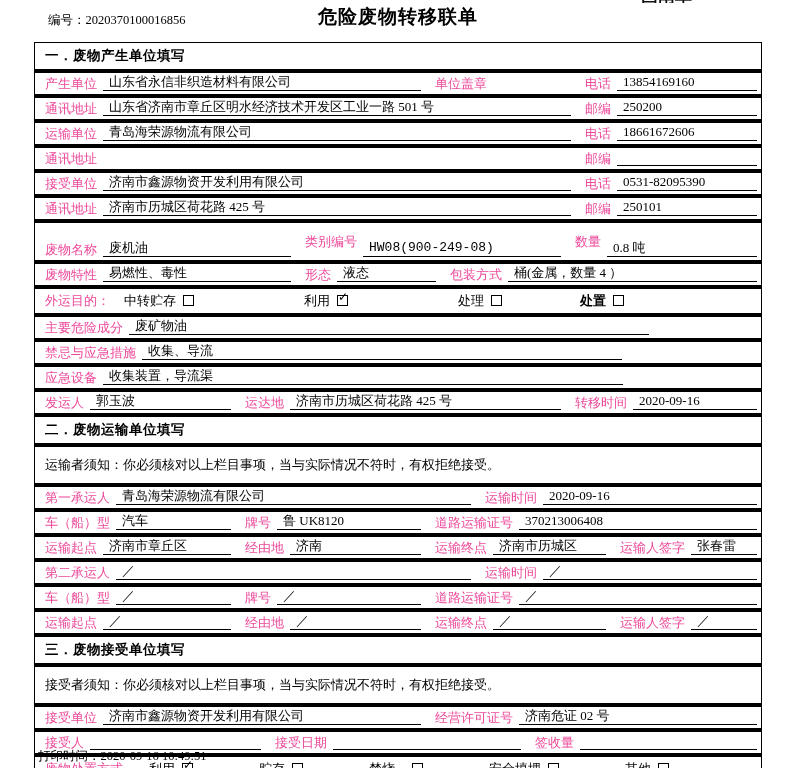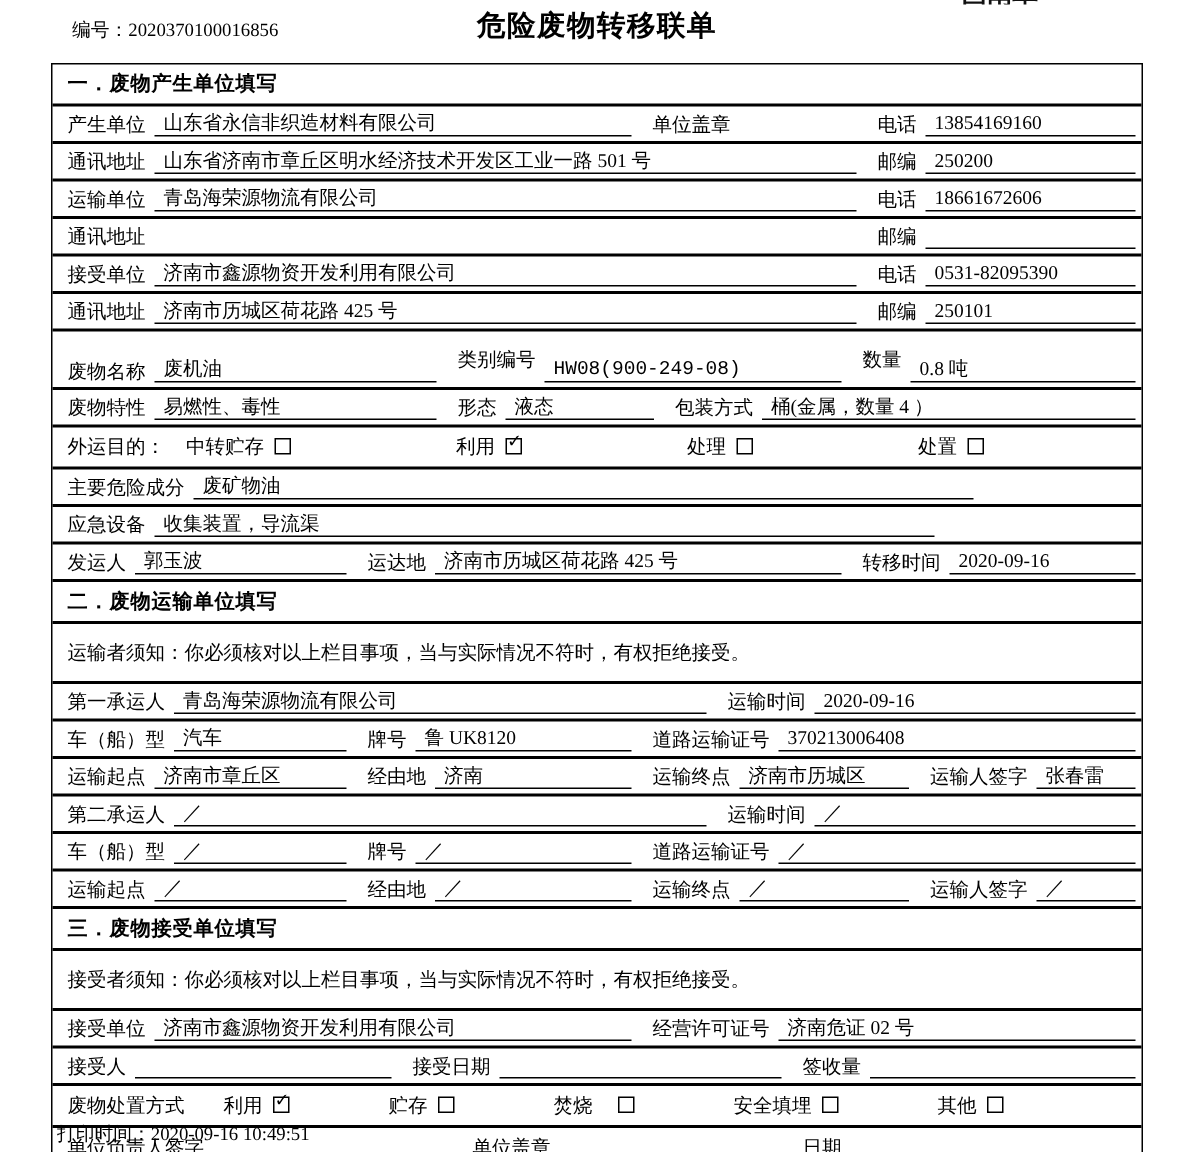--- a/index.html
+++ b/index.html
@@ -52,38 +52,38 @@
   .form {
     position: absolute;
     left: 34px; top: 42px;
     width: 728px;
     border: 1px solid #000;
     border-collapse: collapse;
   }
   .row {
     display: flex;
     align-items: stretch;
-    border-bottom: 2px solid #000000;
+    border-bottom: 4px solid #000000;
     min-height: 25px;
   }
   .row:last-child { border-bottom: none; }
   .section-title {
     font-weight: bold;
     padding: 4px 10px 4px 10px;
     font-size: 13.5px;
     letter-spacing: 0.5px;
   }
   .cell {
     display: flex;
     align-items: center;
     padding: 0 4px 0 10px;
     white-space: nowrap;
     overflow: hidden;
   }
-  .lbl { color: #000000; }
+  .lbl { color: #ec4899; }
   .val {
     color: #000;
     border-bottom: 1px solid #000;
     flex: 1 1 auto;
     min-width: 10px;
     padding: 0 6px 1px 6px;
     margin-left: 6px;
     align-self: flex-end;
     margin-bottom: 3px;
     height: 18px;
@@ -248,34 +248,40 @@
           <span class="chk"></span>
         </span>
         <span class="opt" style="margin-left:110px;">
           <span>利用</span>
           <span class="chk checked"></span>
         </span>
         <span class="opt" style="margin-left:110px;">
           <span>处理</span>
           <span class="chk"></span>
         </span>
-        <span class="opt" style="margin-left:110px;">
+        <span class="opt" style="margin-left:78px;font-weight:bold;">
           <span>处置</span>
           <span class="chk"></span>
         </span>
       </div>
     </div>
 
     <div class="row">
       <div class="cell" style="width:100%;">
         <span class="lbl">主要危险成分</span>
         <span class="val" style="max-width:520px;">废矿物油</span>
       </div>
     </div>
 
+    <div class="row">
+      <div class="cell" style="width:100%;">
+        <span class="lbl">禁忌与应急措施</span>
+        <span class="val" style="max-width:480px;">收集、导流</span>
+      </div>
+    </div>
 
     <div class="row">
       <div class="cell" style="width:100%;">
         <span class="lbl">应急设备</span>
         <span class="val" style="max-width:520px;">收集装置，导流渠</span>
       </div>
     </div>
 
     <div class="row">
       <div class="cell" style="width:200px;">

